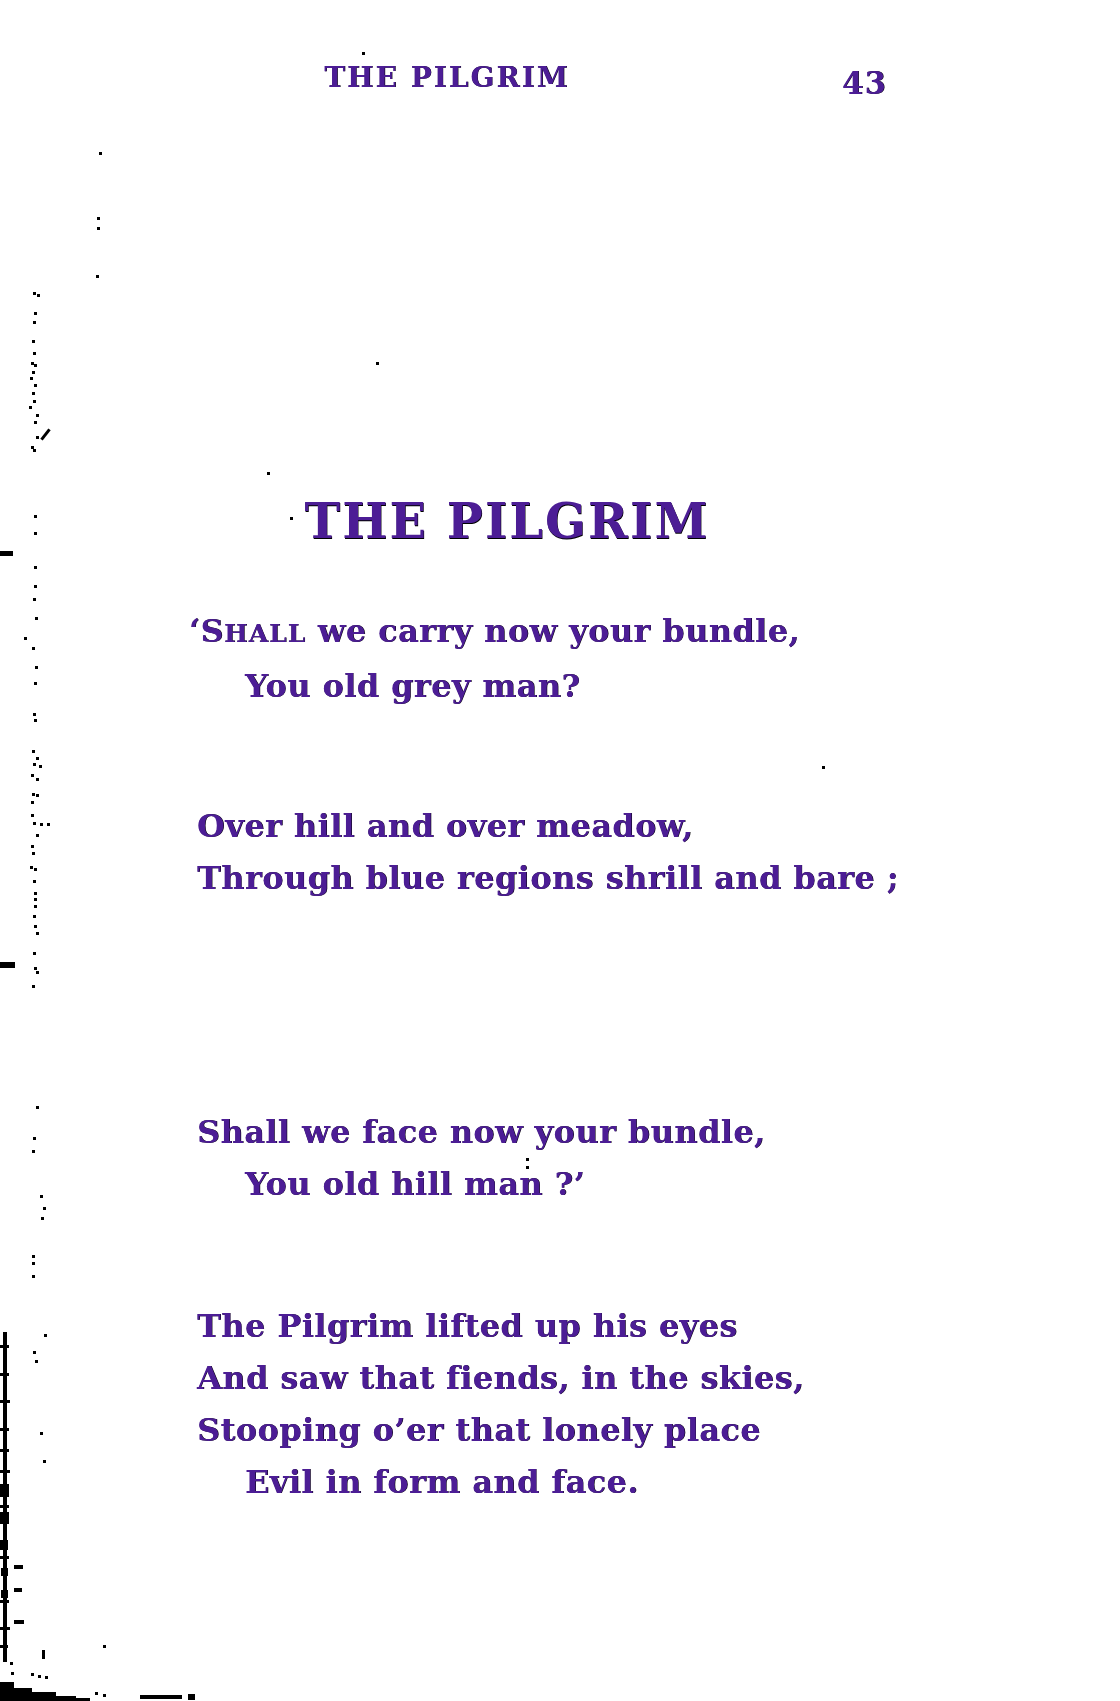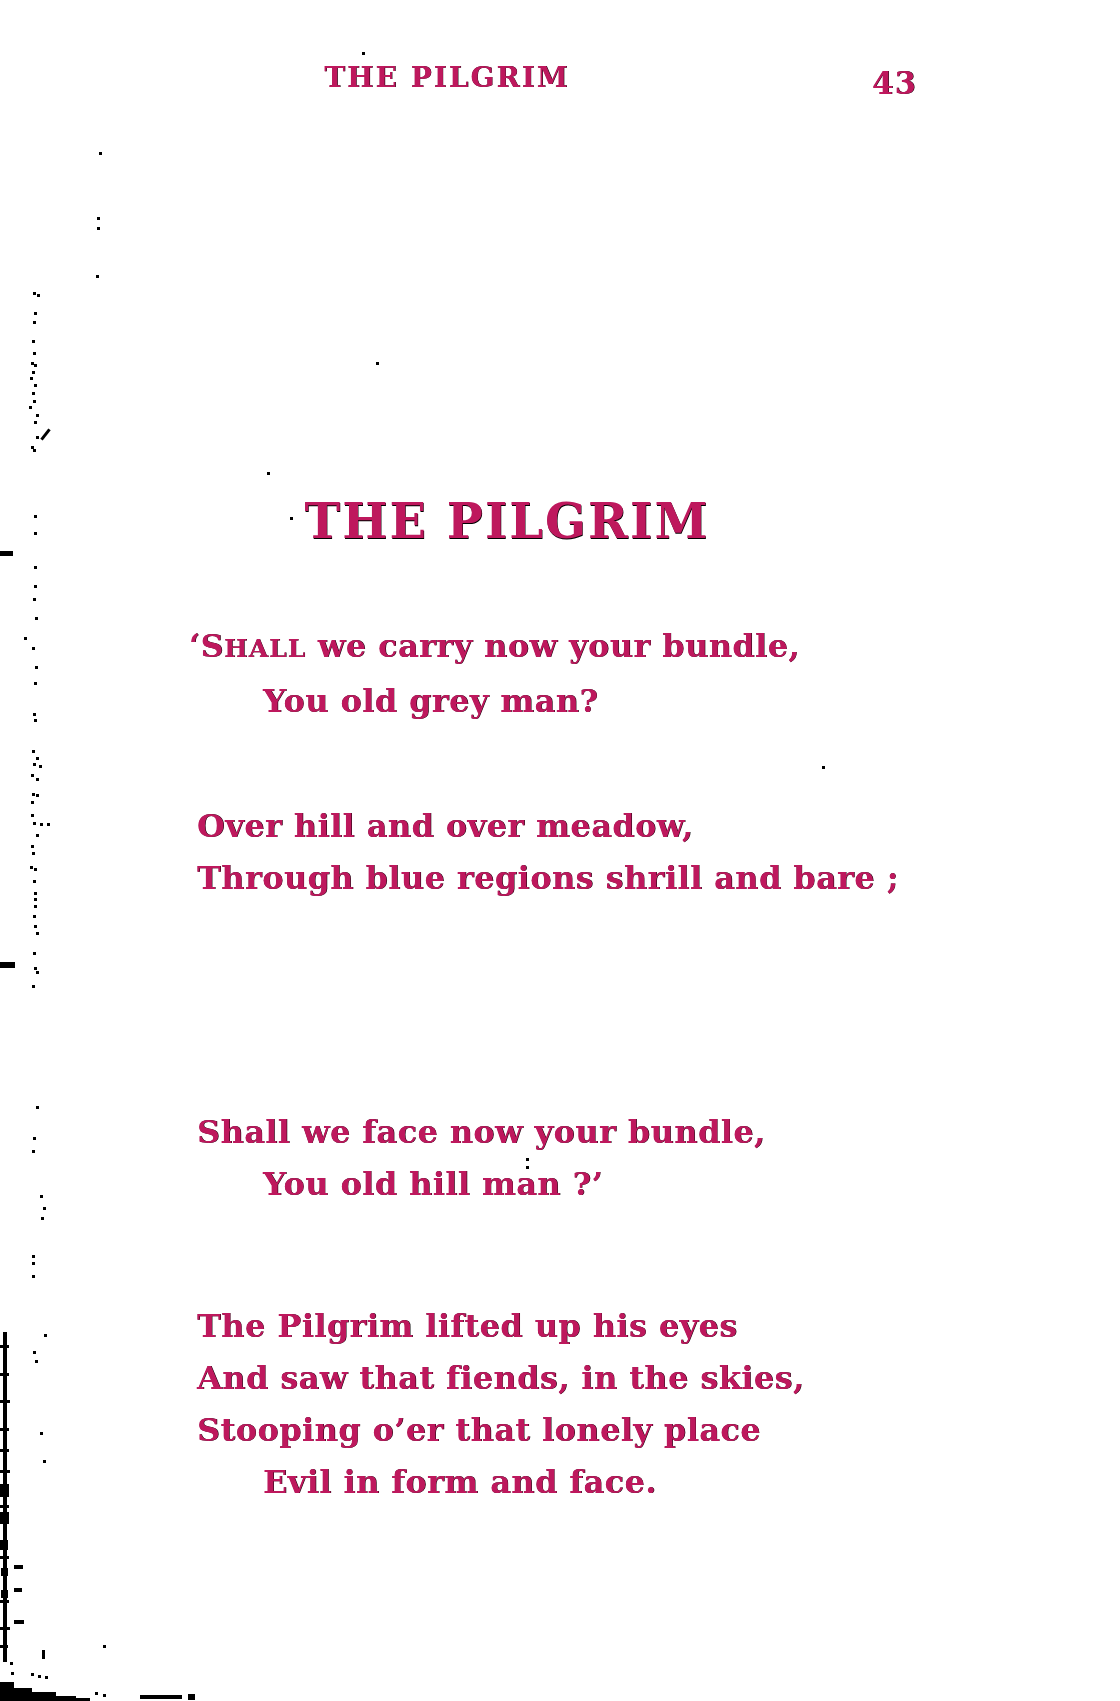--- a/index.html
+++ b/index.html
@@ -1,58 +1,58 @@
 <!DOCTYPE html>
 <html><head>
 <meta charset="utf-8">
 <style>
   html, body { margin:0; padding:0; background:#ffffff; }
   .page {
     position:relative;
     width:1120px; height:1701px;
     background:#ffffff;
-    color:#be185d;
+    color:#4c1d95;
     font-family:"DejaVu Serif", serif;
     font-weight:700;
     overflow:hidden;
   }
   .page * { white-space:nowrap; }
 
   
   .running-header { position:absolute; top:0; left:0; width:100%; height:120px; }
   .header-title {
     position:absolute; top:64px; left:447px; transform:translateX(-50%);
     font-size:28px; letter-spacing:2px; line-height:1;
     text-shadow:0.4px 0.4px 0 #000;
   }
   .page-number {
-    position:absolute; top:68px; left:872px;
+    position:absolute; top:68px; left:842px;
     font-size:31px; letter-spacing:1px; line-height:1;
     text-shadow:0.4px 0.4px 0 #000;
   }
 
   
   .poem-title {
     position:absolute; top:497px; left:507px; transform:translateX(-50%);
     margin:0; font-size:48px; font-weight:700; letter-spacing:2px; line-height:1;
     text-shadow:0.5px 0.5px 0 #000;
   }
 
   
   .poem { position:absolute; left:197px; top:0; width:760px; }
   .stanza { position:absolute; left:0; }
-  .stanza-1 { top:620px; }
+  .stanza-1 { top:605px; }
   .stanza-2 { top:800px; }
   .stanza-3 { top:1106px; }
   .stanza-4 { top:1300px; }
   .line {
     font-size:32px; line-height:52px; letter-spacing:0.4px;
     text-shadow:0.4px 0.4px 0 #000;
   }
-  .indent { margin-left:66px; }
+  .indent { margin-left:48px; }
   .hang { margin-left:-8px; }
   .small-caps { font-size:25px; letter-spacing:1px; }
 
   
   .art { position:absolute; background:#000; }
   .art-slash { transform:rotate(38deg); }
 </style>
 </head>
 <body>
 

